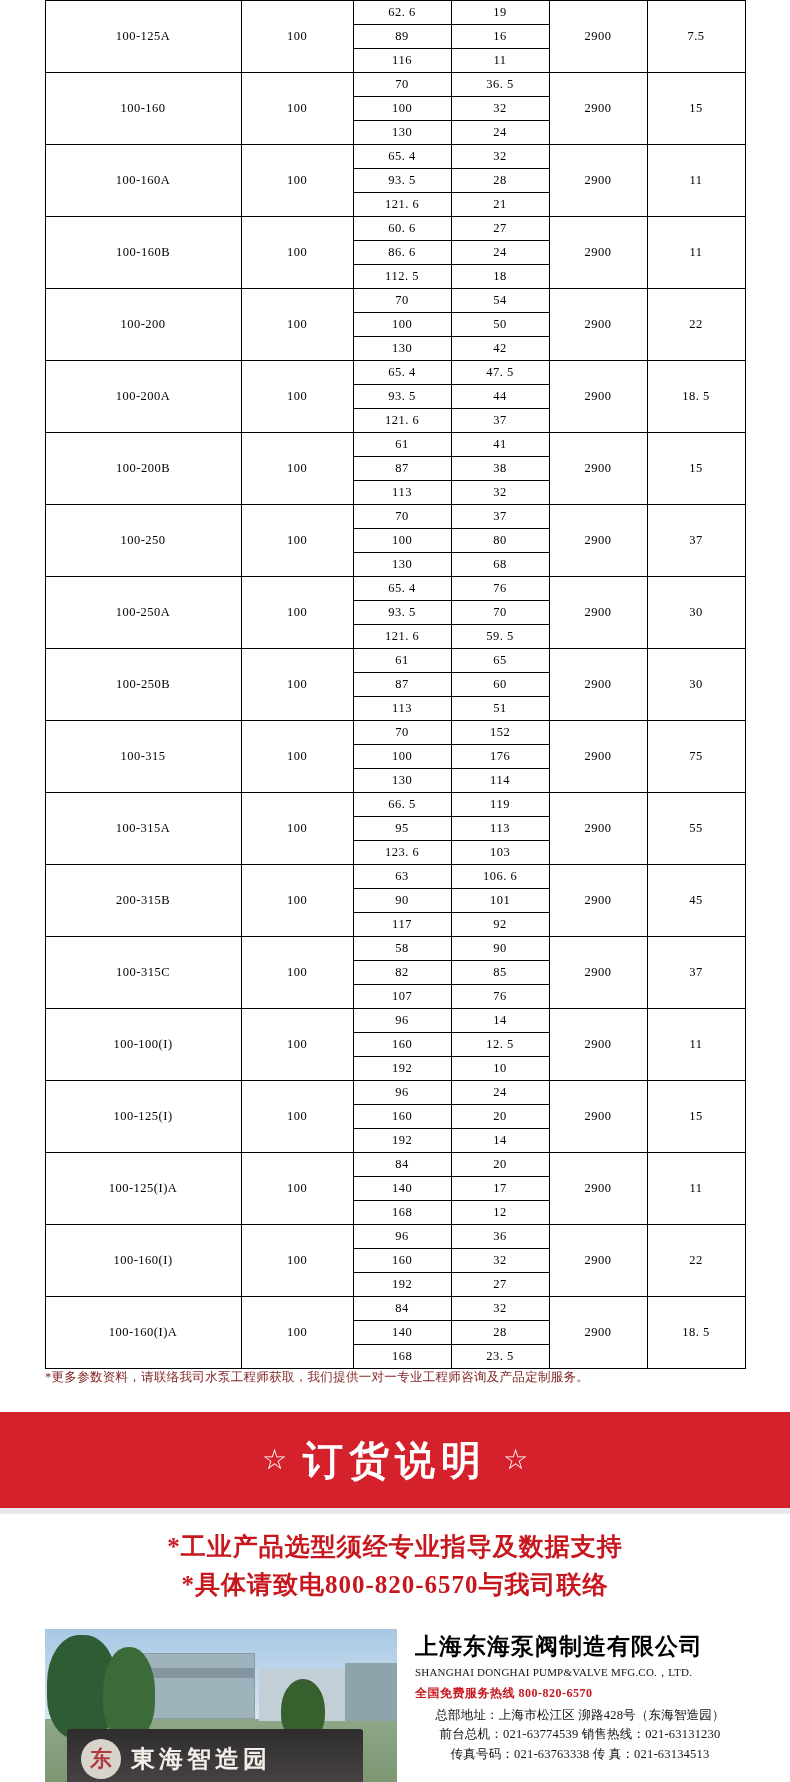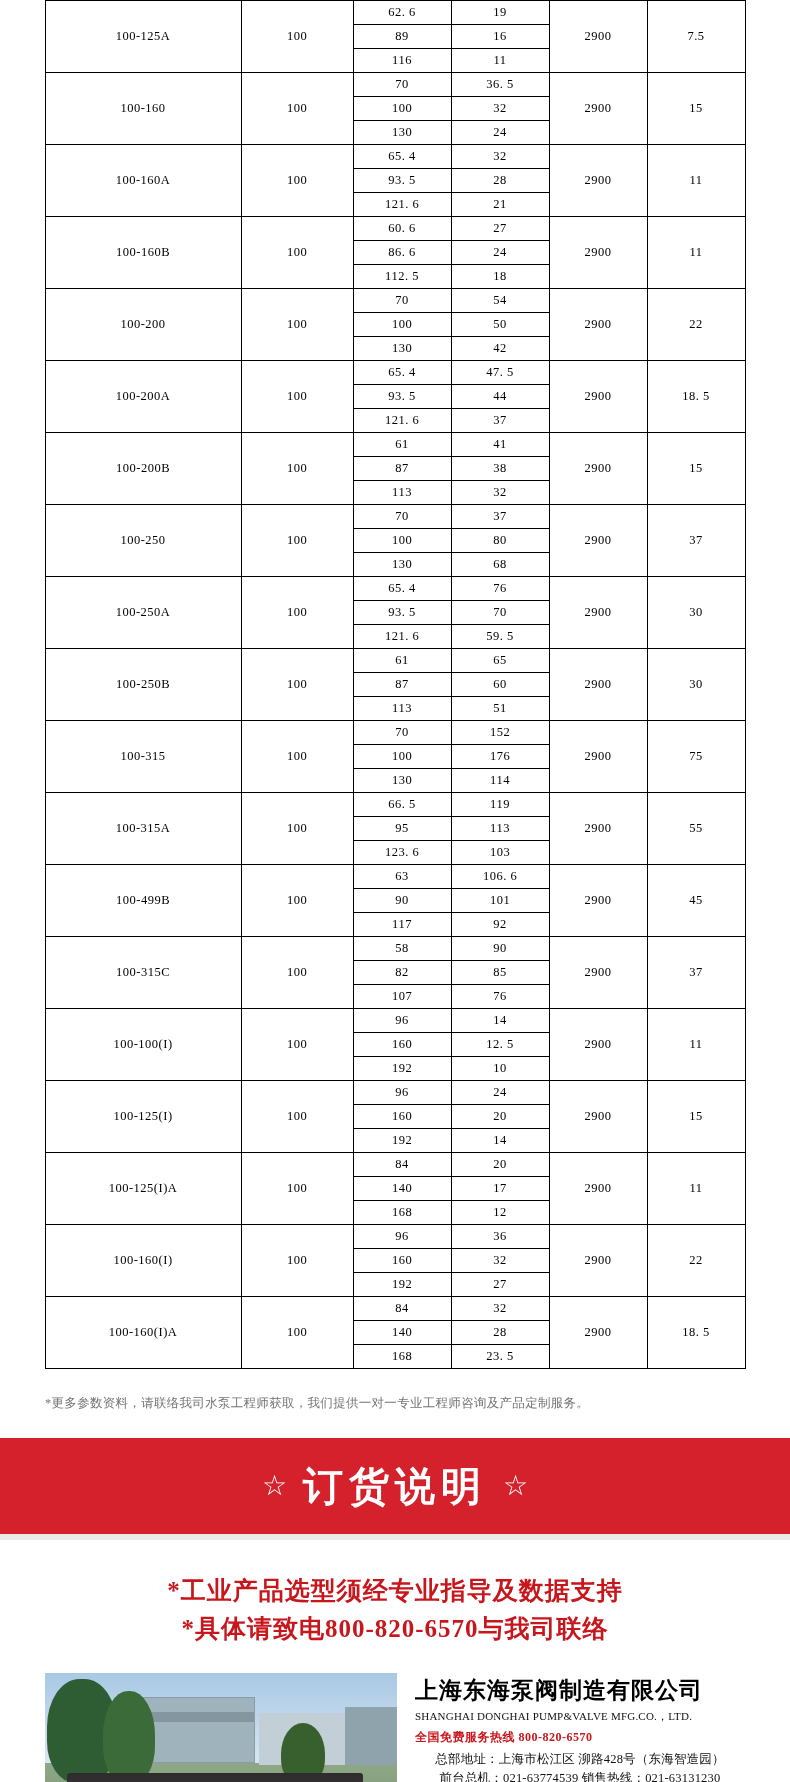--- a/index.html
+++ b/index.html
@@ -33,24 +33,24 @@
   td.dia     { width: 112px; }
   td.flow    { width: 98px;  }
   td.head    { width: 98px;  }
   td.rpm     { width: 98px;  }
   td.power   { width: 98px;  }
   .topcut td { border-top: none; }
 
   
   .note {
     width: 700px;
-    margin: 26px auto 0 auto;
+    margin: 0 auto 0 auto;
     font-size: 12.5px;
     font-family: "Liberation Serif", serif;
-    color: #737373;
+    color: #7f1d1d;
     letter-spacing: 0.3px;
   }
 
   
   .banner {
     margin-top: 26px;
     width: 790px;
     height: 96px;
     background: #d4212b;
     display: flex;
@@ -71,21 +71,21 @@
     font-family: "Liberation Serif", serif;
   }
   .banner-rule {
     width: 790px;
     height: 6px;
     background: #e9e9e9;
   }
 
   
   .order-notes {
-    padding: 32px 0 26px 0;
+    padding: 14px 0 26px 0;
     text-align: center;
   }
   .order-notes div {
     color: #c8161d;
     font-size: 25px;
     font-weight: bold;
     letter-spacing: 1px;
     line-height: 1.5;
     font-family: "Liberation Serif", serif;
   }
@@ -352,21 +352,21 @@
         </tr>
         <tr>
           <td class="flow">95</td>
           <td class="head">113</td>
         </tr>
         <tr>
           <td class="flow">123. 6</td>
           <td class="head">103</td>
         </tr>
         <tr>
-          <td class="model" rowspan="3">100-499B</td>
+          <td class="model" rowspan="3">200-315B</td>
           <td class="dia" rowspan="3">100</td>
           <td class="flow">63</td>
           <td class="head">106. 6</td>
           <td class="rpm" rowspan="3">2900</td>
           <td class="power" rowspan="3">45</td>
         </tr>
         <tr>
           <td class="flow">90</td>
           <td class="head">101</td>
         </tr>

